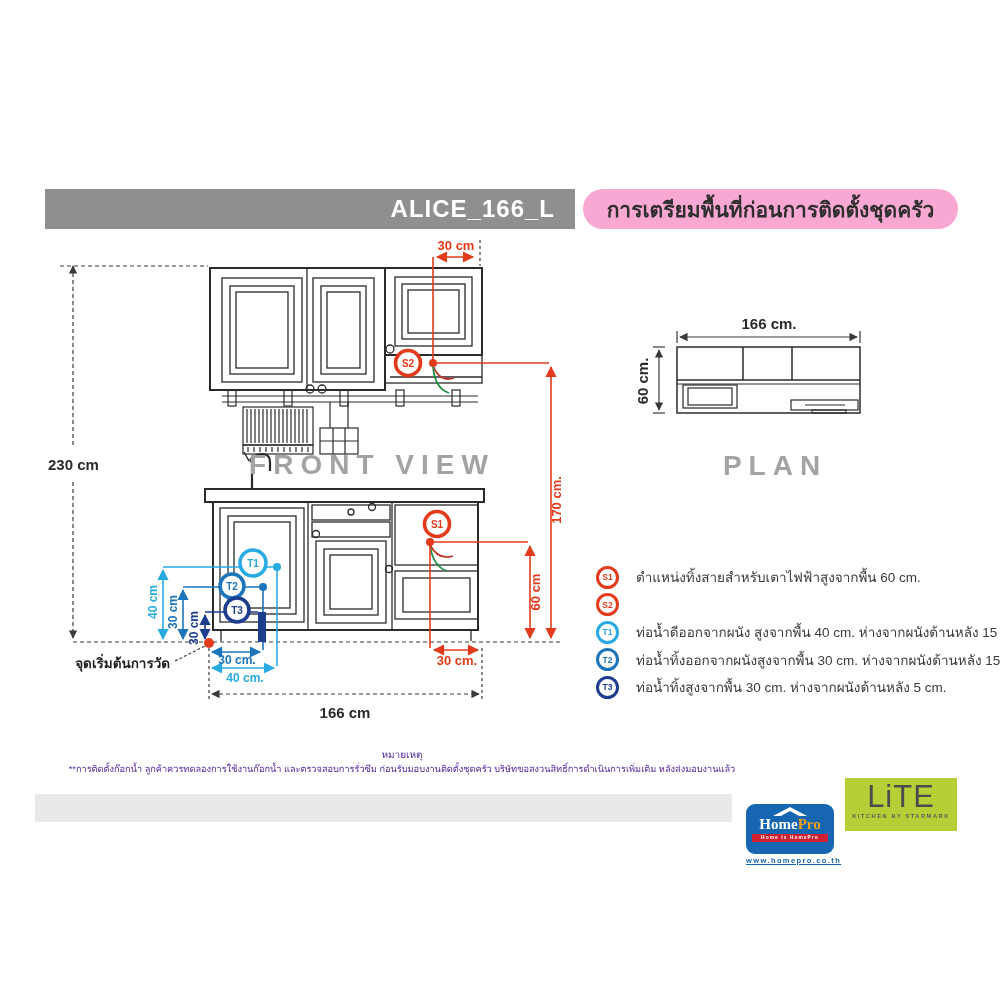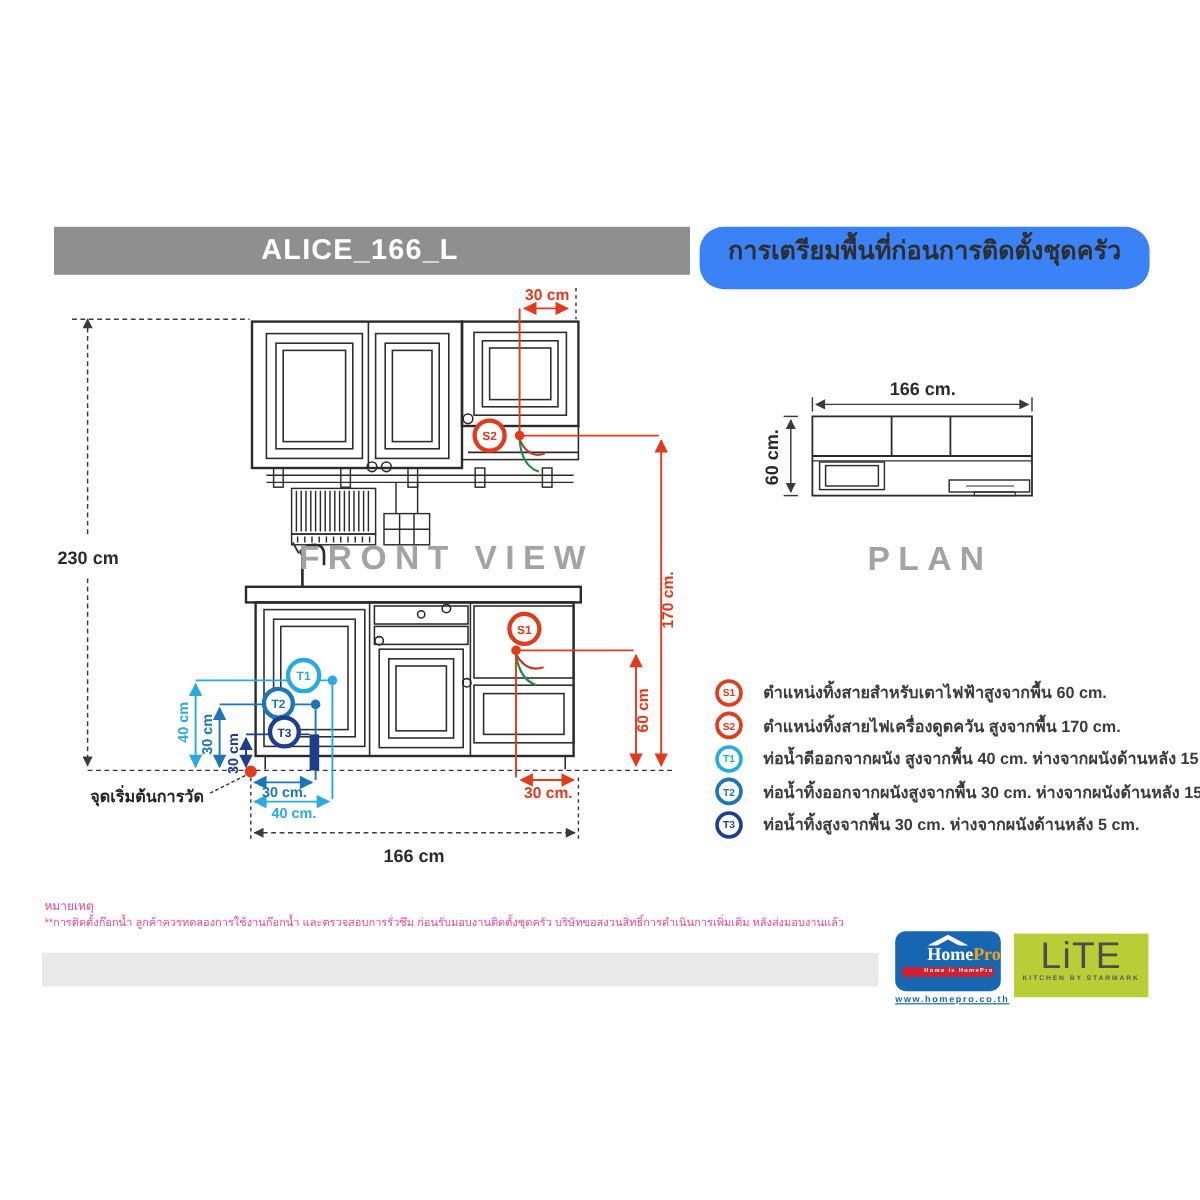--- a/index.html
+++ b/index.html
@@ -2,50 +2,50 @@
 <html><head>
 <meta charset="utf-8">
 <style>
   html,body{margin:0;padding:0;background:#fff;}
   body{font-family:"Liberation Sans",sans-serif;}
   #page{position:relative;width:1000px;height:1000px;background:#ffffff;overflow:hidden;}
 
   
   .hdr-model{position:absolute;left:45px;top:189px;width:530px;height:40px;background:#8f8f8f;
     color:#ffffff;font-size:24px;font-weight:bold;letter-spacing:1px;line-height:40px;
-    text-align:center;padding-right:20px;box-sizing:border-box;}
-  .hdr-title{position:absolute;left:583px;top:189px;width:375px;height:52px;background:#3b82f6;
+    text-align:right;padding-right:20px;box-sizing:border-box;}
+  .hdr-title{position:absolute;left:583px;top:189px;width:375px;height:40px;background:#f9a8d4;
     color:#2e2e2e;font-size:21px;font-weight:bold;line-height:42px;text-align:center;border-radius:20px;}
 
   svg text{font-family:"Liberation Sans",sans-serif;}
   .viewlabel{fill:#a3a3a3;font-size:28px;font-weight:bold;letter-spacing:7px;}
   .dimdark{fill:#2b2b2b;font-size:15px;font-weight:bold;}
   .dimred{fill:#e43a1c;font-size:13px;font-weight:bold;}
   .dimcyan{fill:#29abe2;font-size:12px;font-weight:bold;}
   .dimblue{fill:#1c75bb;font-size:12px;font-weight:bold;}
   .dimnavy{fill:#1d3d8f;font-size:12px;font-weight:bold;}
   .mtext{font-size:10px;font-weight:bold;}
 
   
   .legend{position:absolute;left:596px;top:566px;width:380px;}
   .legend-row{display:flex;align-items:center;height:22px;margin-bottom:5.5px;}
   .badge{width:17px;height:17px;border-radius:50%;border:3px solid #e43a1c;background:#fff;
     color:#e43a1c;font-size:8.5px;font-weight:bold;display:flex;align-items:center;justify-content:center;
     flex:0 0 auto;}
-  .legend-text{margin-left:17px;font-size:13.5px;font-weight:bold;color:#3b3b3b;white-space:nowrap;}
-
-  
-  .notes{position:absolute;left:37px;top:747px;width:730px;color:#ec4899;}
+  .legend-text{margin-left:17px;font-size:13.5px;font-weight:normal;color:#3b3b3b;white-space:nowrap;}
+
+  
+  .notes{position:absolute;left:37px;top:747px;width:730px;color:#4c1d95;text-align:center;}
   .notes .h{font-size:10px;margin-bottom:1px;}
   .notes .l{font-size:9.2px;line-height:1.45;}
 
   .grayband{position:absolute;left:35px;top:794px;width:697px;height:28px;background:#e9e9e9;}
 
   
-  .homepro{position:absolute;left:746px;top:776px;width:70px;text-align:right;}
+  .homepro{position:absolute;left:746px;top:804px;width:70px;text-align:center;}
   .hp-box{width:88px;height:50px;background:#1766b1;border-radius:9px;box-sizing:border-box;
     padding-top:3px;}
   .hp-roof{width:0;height:0;margin:0 auto;border-left:17px solid transparent;border-right:17px solid transparent;
     border-bottom:9px solid #ffffff;position:relative;}
   .hp-roof-inner{position:absolute;left:-11px;top:4px;width:0;height:0;
     border-left:11px solid transparent;border-right:11px solid transparent;border-bottom:6px solid #1766b1;}
   .hp-name{font-family:"Liberation Serif",serif;font-weight:bold;font-size:15px;line-height:15px;
     color:#ffffff;letter-spacing:0px;margin-top:1px;}
   .hp-name .pro{color:#f6a01a;}
   .hp-strip{margin:2px 6px 0 6px;background:#cf2030;color:#fff;font-size:4.8px;font-weight:bold;
@@ -270,21 +270,20 @@
     <text class="viewlabel" x="775" y="475" text-anchor="middle">PLAN</text>
   </svg>
 
   <div class="legend">
     <div class="legend-row">
       <span class="badge" style="border-color: rgb(228, 58, 28);">S1</span>
       <span class="legend-text">ตำแหน่งทิ้งสายสำหรับเตาไฟฟ้าสูงจากพื้น 60 cm.</span>
     </div>
     <div class="legend-row">
       <span class="badge" style="border-color: rgb(228, 58, 28);">S2</span>
-      <span class="legend-text">ตำแหน่งทิ้งสายไฟเครื่องดูดควัน สูงจากพื้น 170 cm.</span>
     </div>
     <div class="legend-row">
       <span class="badge" style="color: rgb(41, 171, 226); border-color: rgb(41, 171, 226);">T1</span>
       <span class="legend-text">ท่อน้ำดีออกจากผนัง สูงจากพื้น 40 cm. ห่างจากผนังด้านหลัง 15 cm.</span>
     </div>
     <div class="legend-row">
       <span class="badge" style="color: rgb(28, 117, 187); border-color: rgb(28, 117, 187);">T2</span>
       <span class="legend-text">ท่อน้ำทิ้งออกจากผนังสูงจากพื้น 30 cm. ห่างจากผนังด้านหลัง 15 cm.</span>
     </div>
     <div class="legend-row">

